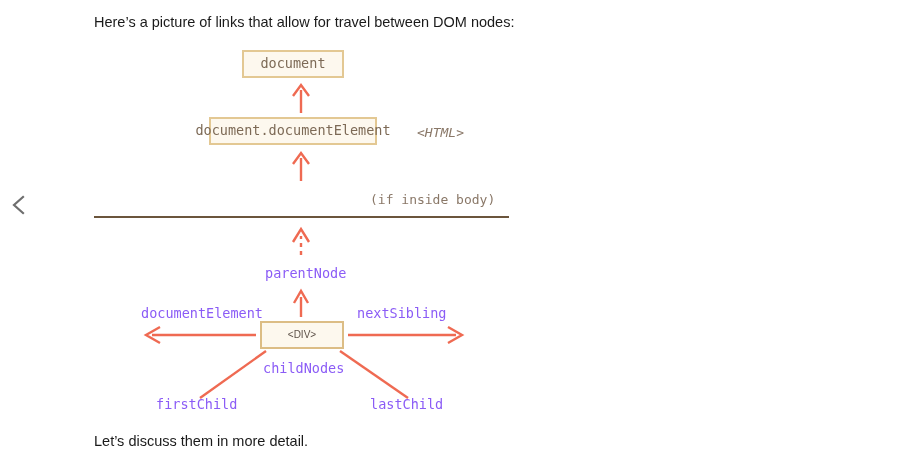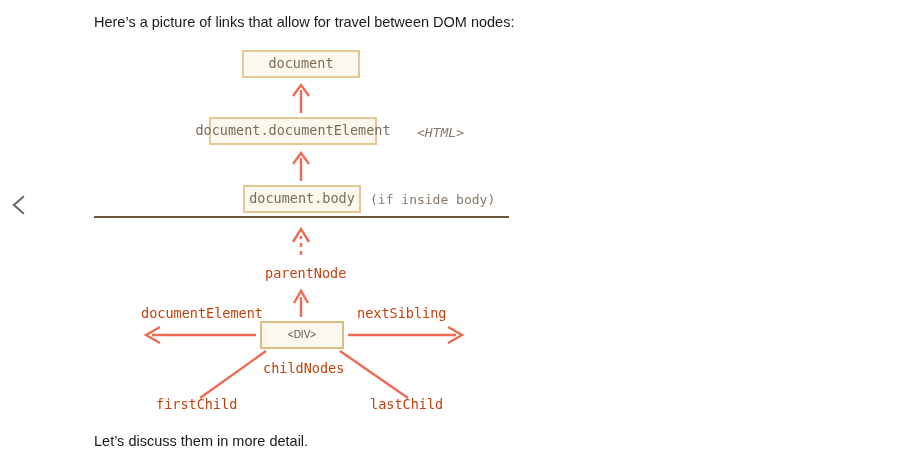--- a/index.html
+++ b/index.html
@@ -63,21 +63,21 @@
     border: 2px solid #e3c893;
     color: #7d6a56;
     font-family: "DejaVu Sans Mono", "Liberation Mono", monospace;
     font-size: 13.5px;
     line-height: 1;
     display: flex;
     align-items: center;
     justify-content: center;
     white-space: nowrap;
   }
-  .node-document      { left: 152px; top:  10px; width: 118px; height: 28px; }
+  .node-document      { left: 152px; top:  10px; width: 102px; height: 28px; }
   .node-documentel    { left: 119px; top:  77px; width: 168px; height: 28px; }
   .node-body          { left: 153px; top: 145px; width: 118px; height: 28px; }
   .node-div {
     left: 170px; top: 281px; width: 84px; height: 28px;
     font-family: "Liberation Sans", sans-serif;
     font-size: 10px;
     color: #5d5148;
     border-color: #dcbd85;
   }
 
@@ -91,21 +91,21 @@
     line-height: 1;
   }
   .note-html { left: 327px; top:  86px; font-style: italic; }
   .note-body { left: 280px; top: 153px; }
 
   
   .rel-label {
     position: absolute;
     font-family: "DejaVu Sans Mono", "Liberation Mono", monospace;
     font-size: 13.5px;
-    color: #c2410c;
+    color: #8b5cf6;
     white-space: nowrap;
     line-height: 1;
   }
   .lbl-parentnode      { left: 175px; top: 227px; }
   .lbl-previoussibling { left:  51px; top: 267px; }
   .lbl-nextsibling     { left: 267px; top: 267px; }
   .lbl-childnodes      { left: 173px; top: 322px; }
   .lbl-firstchild      { left:  66px; top: 358px; }
   .lbl-lastchild       { left: 280px; top: 358px; }
 </style>
@@ -161,21 +161,20 @@
     <line x1="176" y1="311" x2="110" y2="358" stroke="#ef6a52" stroke-width="2.4"></line>
 
     <line x1="250" y1="311" x2="318" y2="358" stroke="#ef6a52" stroke-width="2.4"></line>
   </svg>
 
   <div class="node node-document">document</div>
 
   <div class="node node-documentel">document.documentElement</div>
   <div class="side-note note-html">&lt;HTML&gt;</div>
 
-  <div class="node node-body">document.body</div>
   <div class="side-note note-body">(if inside body)</div>
 
   <div class="node node-div">&lt;DIV&gt;</div>
 
   <div class="rel-label lbl-parentnode">parentNode</div>
 
   <div class="rel-label lbl-previoussibling">documentElement</div>
 
   <div class="rel-label lbl-nextsibling">nextSibling</div>
 

